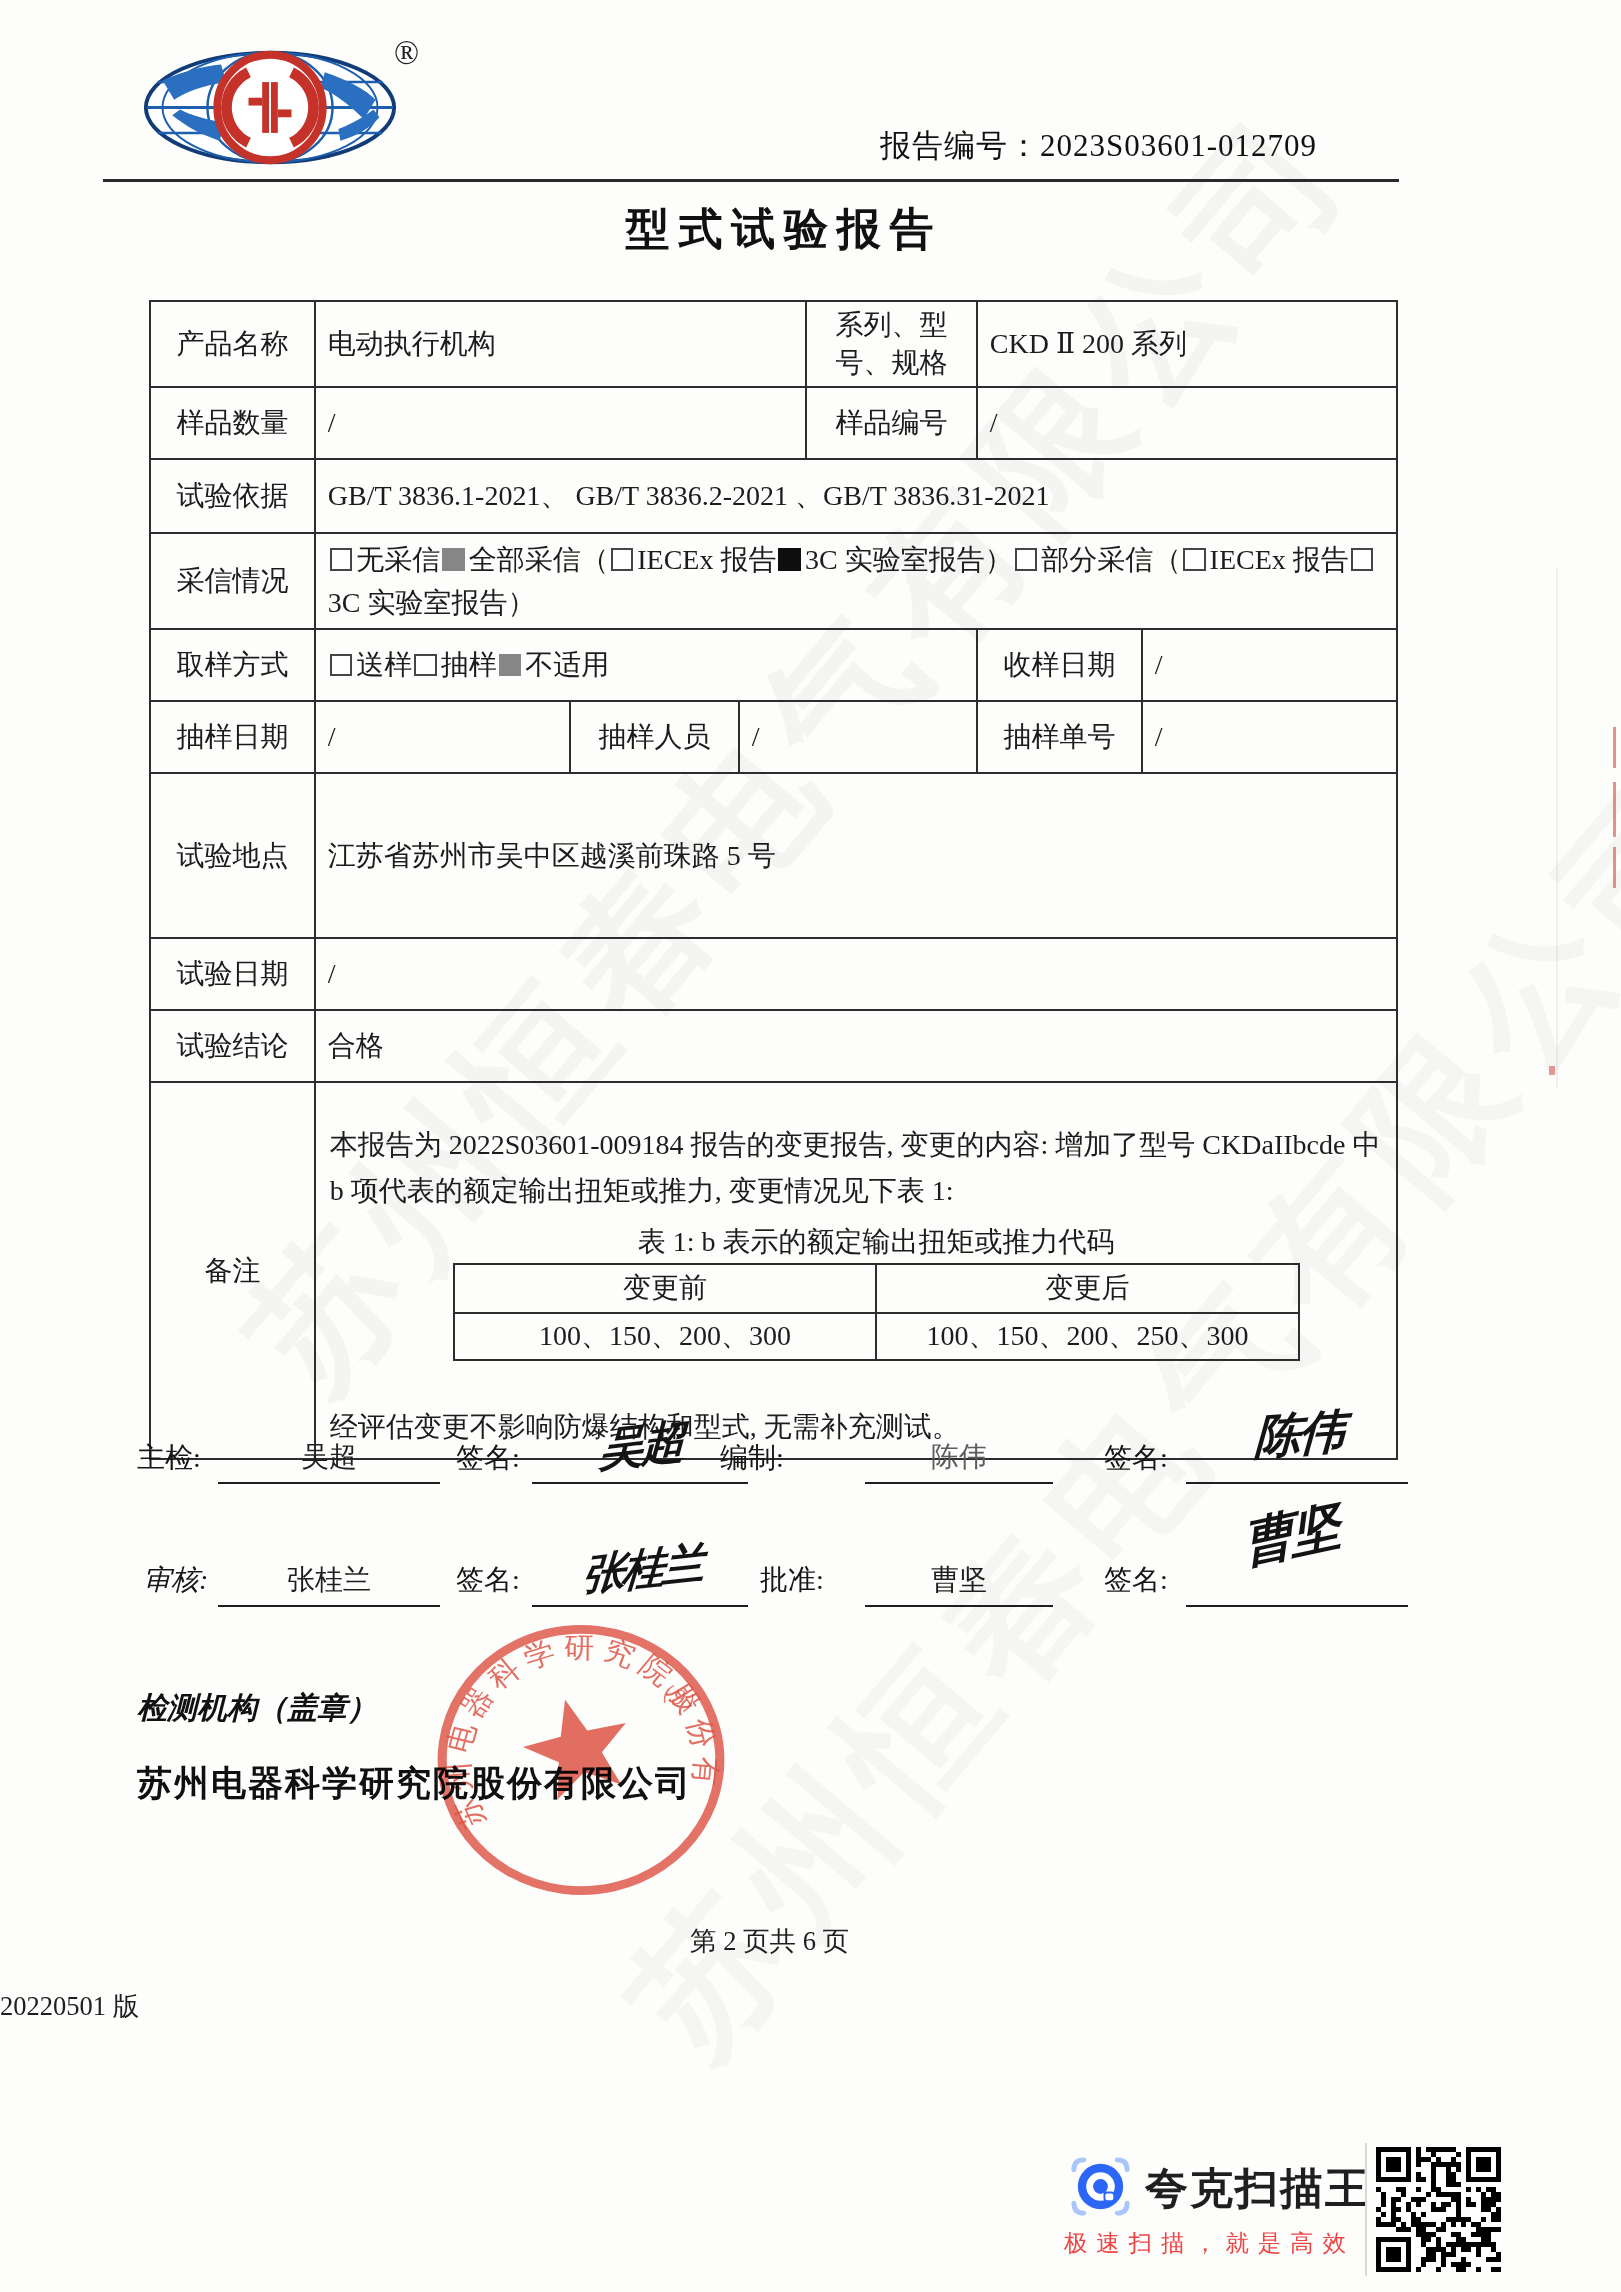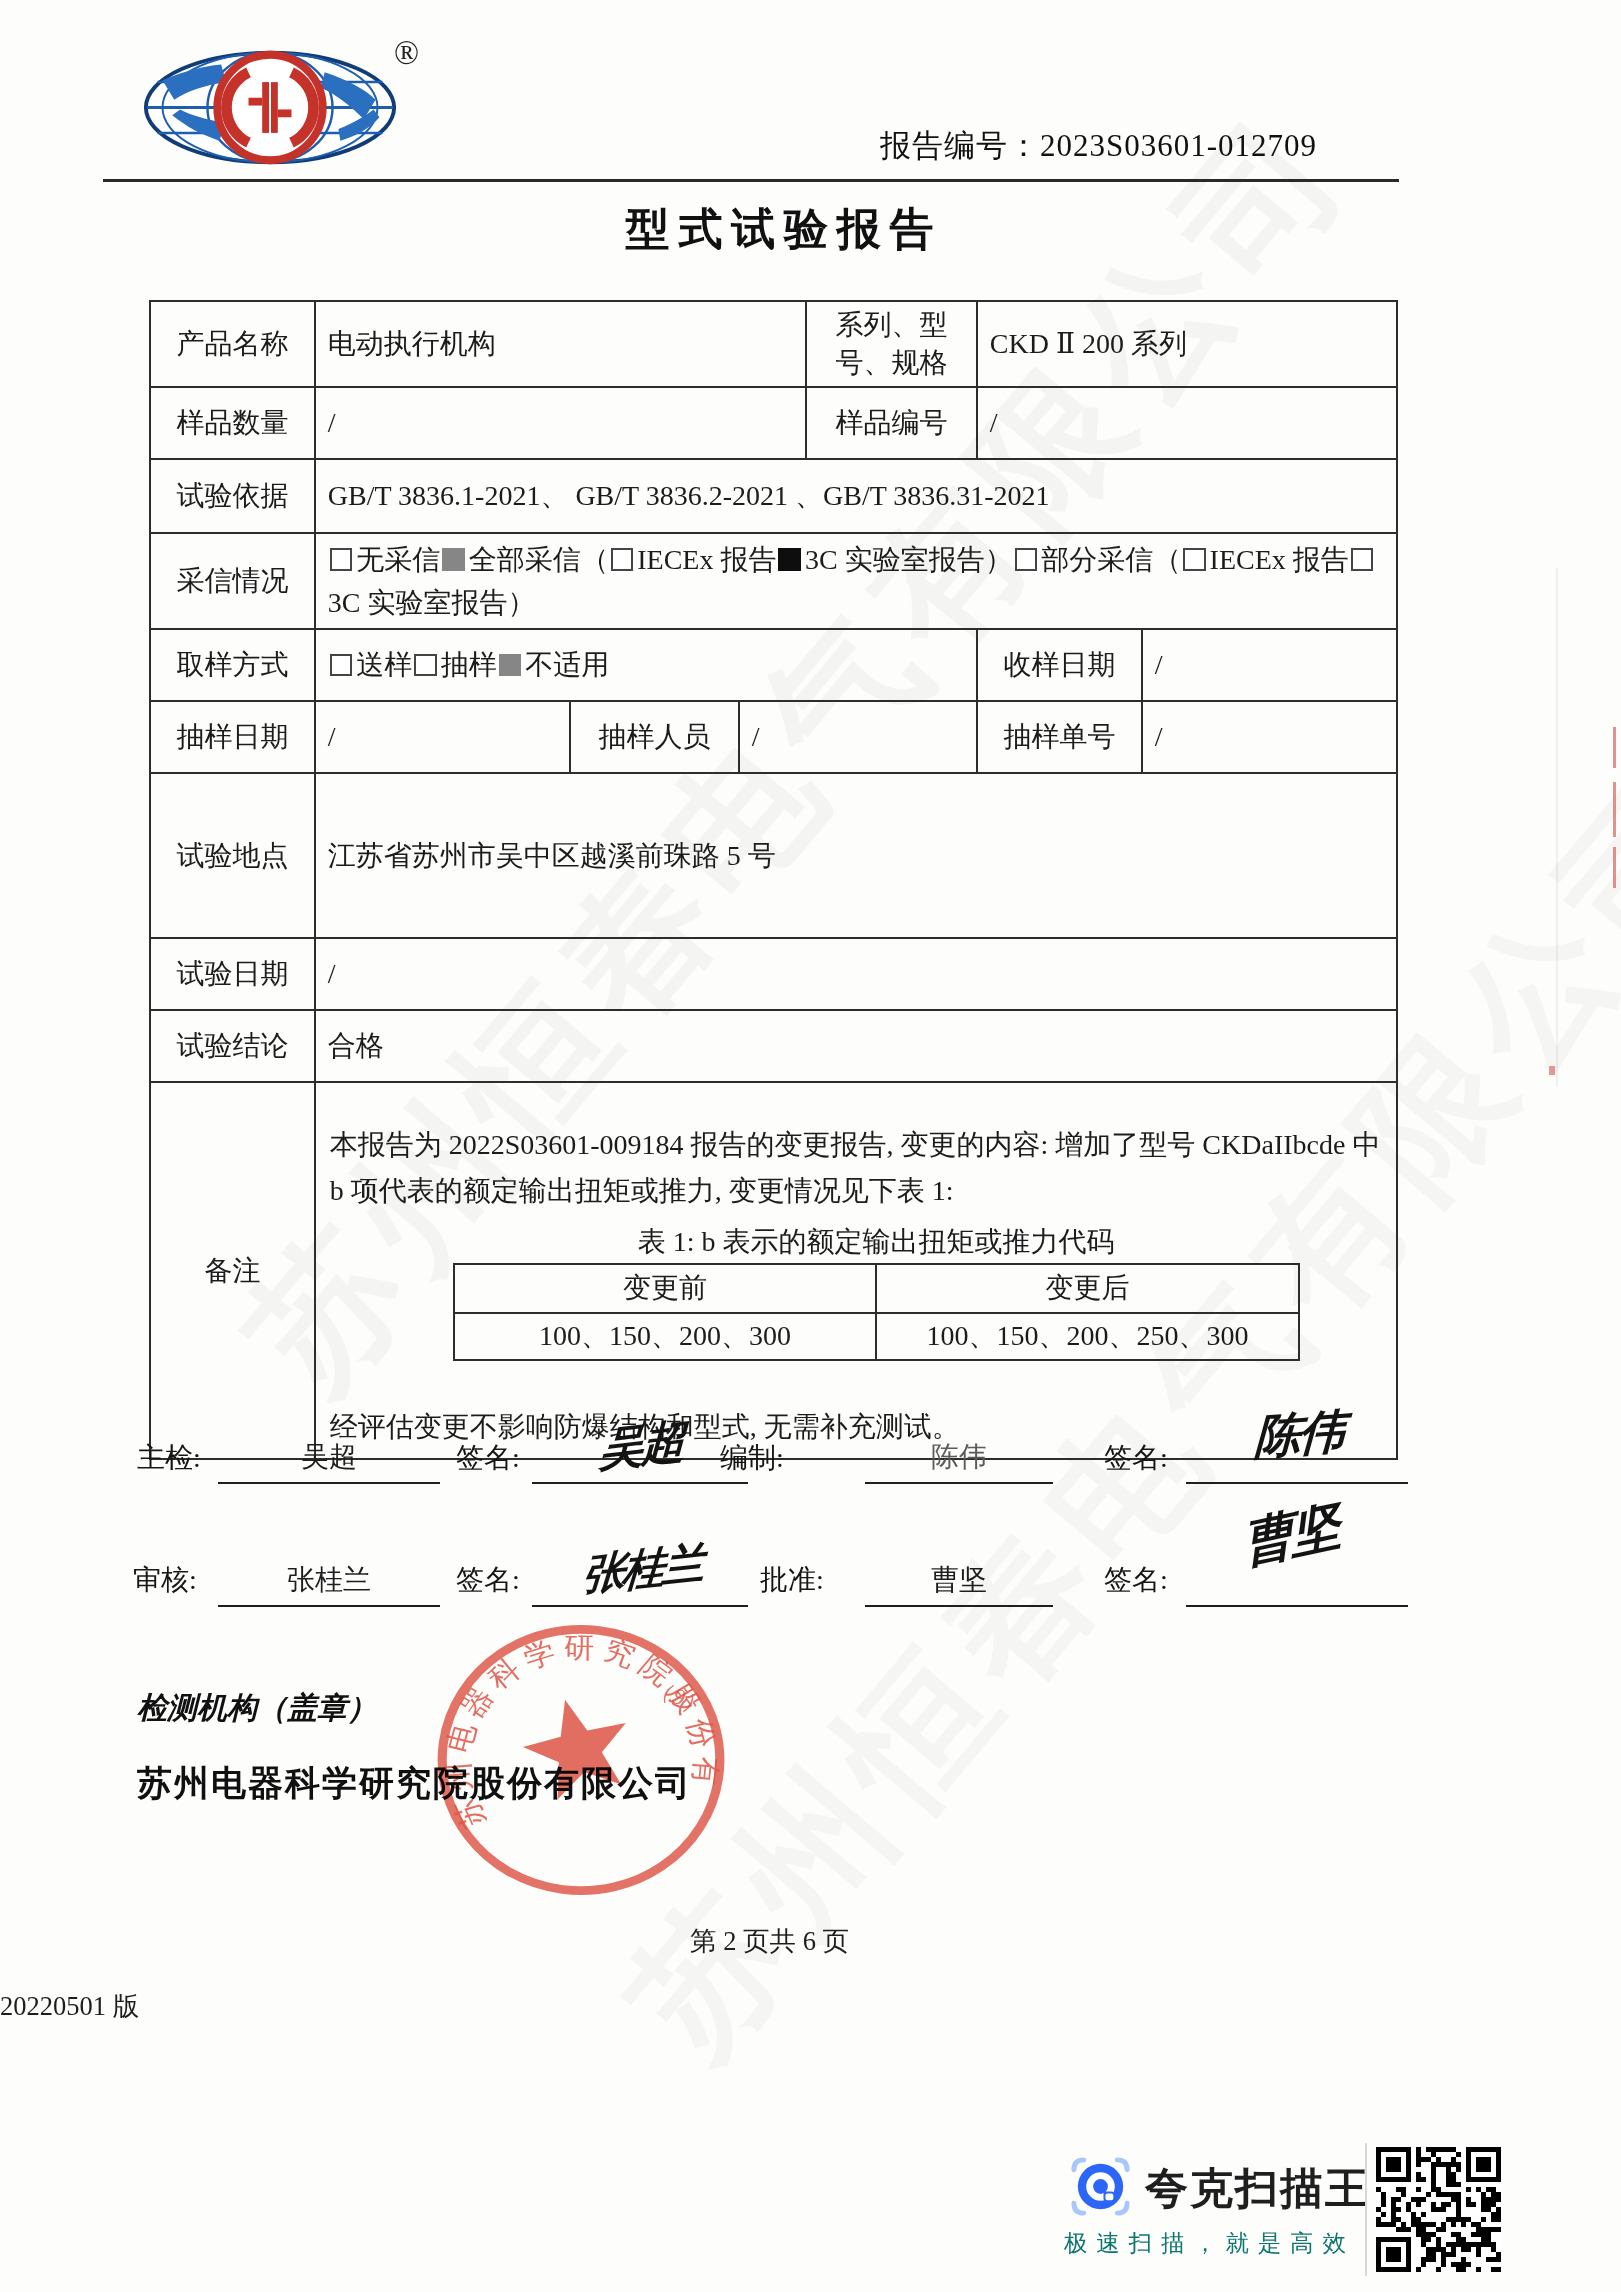--- a/index.html
+++ b/index.html
@@ -60,21 +60,21 @@
   .foot-page{position:absolute;left:0;top:1923px;width:1539px;text-align:center;font-size:26.5px;}
   .foot-ver{position:absolute;left:0;top:1988px;width:1539px;text-align:left;font-size:26.5px;}
   
   .edge-line{position:absolute;left:1556px;top:568px;width:2px;height:519px;background:rgba(0,0,0,.05);}
   .red-tick{position:absolute;left:1613px;width:2.9px;background:rgba(203,58,45,.55);}
   .red-speck{position:absolute;left:1549px;top:1066px;width:5.9px;height:8.8px;background:rgba(203,58,45,.5);}
   
   .q-icon{position:absolute;left:1066px;top:2152px;}
   .q-name{position:absolute;left:1145px;top:2160px;font-size:43px;font-weight:700;color:#1f1f1f;
           font-family:"Liberation Sans","DejaVu Sans",sans-serif;letter-spacing:2px;}
-  .q-tag{position:absolute;left:1064px;top:2227px;font-size:23.5px;color:#0f766e;
+  .q-tag{position:absolute;left:1064px;top:2227px;font-size:23.5px;color:#ef4444;
          font-family:"Liberation Sans","DejaVu Sans",sans-serif;letter-spacing:8.8px;}
   .q-div{position:absolute;left:1365px;top:2143px;width:2px;height:133px;background:#d8d8d8;}
   .qr{position:absolute;left:1376px;top:2147px;}
 </style>
 </head>
 <body>
 
 <div class="page">
 
   <div class="wm wm1">苏州恒春电气有限公司</div>
@@ -204,21 +204,21 @@
     </span>
   <span class="sig-lab" style="left:720px;top:1439px;">编制:</span>
   <span class="sig-line" style="left:865px;top:1429px;width:188px;">
       <span class="nm gray-name">陈伟</span>
     </span>
   <span class="sig-lab" style="left:1104px;top:1439px;">签名:</span>
   <span class="sig-line" style="left:1186px;top:1429px;width:222px;">
       <span class="nm"><span class="hand h2">陈伟</span></span>
     </span>
 
-  <span class="sig-lab" style="left:133px;top:1561px;">审核:</span>
+  <span class="sig-lab" style="left:143px;top:1561px;font-style:italic;">审核:</span>
   <span class="sig-line" style="left:218px;top:1552px;width:222px;">
       <span class="nm">张桂兰</span>
     </span>
   <span class="sig-lab" style="left:456px;top:1561px;">签名:</span>
   <span class="sig-line" style="left:532px;top:1552px;width:216px;">
       <span class="nm"><span class="hand h3">张桂兰</span></span>
     </span>
   <span class="sig-lab" style="left:760px;top:1561px;">批准:</span>
   <span class="sig-line" style="left:865px;top:1552px;width:188px;">
       <span class="nm">曹坚</span>

